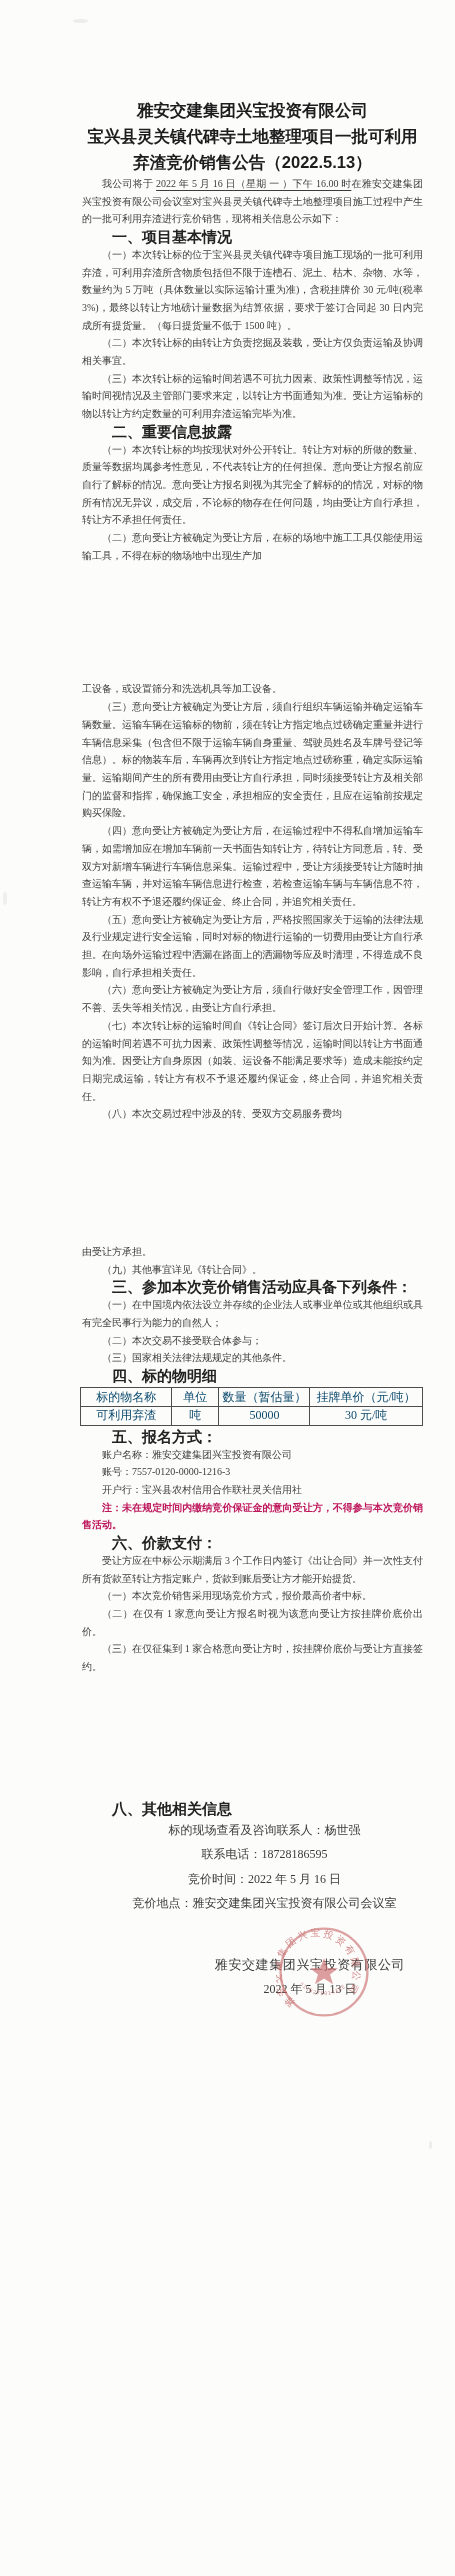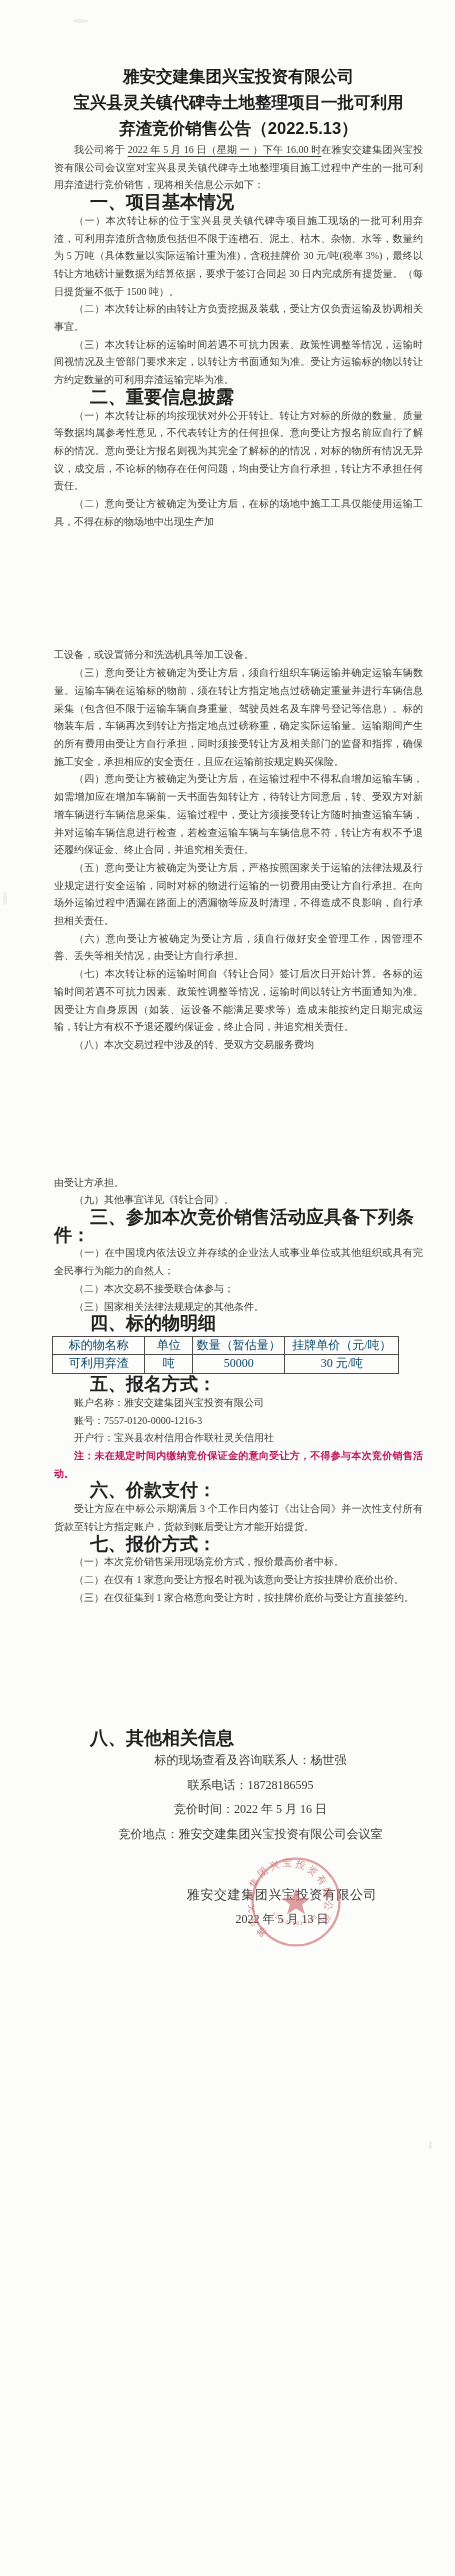--- a/index.html
+++ b/index.html
@@ -1,30 +1,30 @@
 <!DOCTYPE html>
 <html style="font-size:9px"><head>
 <meta charset="utf-8">
 <style>
   html,body{margin:0;padding:0;background:#ffffff;}
   .scan{
     position:relative;width:456px;height:2576px;background:#fcfcfb;
     font-family:"Liberation Serif","DejaVu Serif",serif;color:#3c3c3c;overflow:hidden;
   }
-  .content{padding:0 33px 0 54px;}
+  .content{padding:0 33px 0 82px;margin-top:34px;}
   .title-wrap{padding-top:63px;}
   .title{
     font-family:"Liberation Sans","DejaVu Sans",sans-serif;font-weight:bold;
     color:#1d1d1d;text-align:center;font-size:16.5px;line-height:26px;
   }
   p.body{font-size:10px;line-height:17.7px;text-align:justify;margin:0;text-indent:2em;}
   p.noindent{text-indent:0;}
   p.head{
     font-family:"Liberation Sans","DejaVu Sans",sans-serif;font-weight:bold;
-    color:#222;font-size:18px;line-height:17.7px;margin:0;text-indent:2em;text-align:left;
+    color:#222;font-size:15px;line-height:17.7px;margin:0;text-indent:2em;text-align:left;
   }
   .intro{margin-top:9px;}
   .u-date{text-decoration:underline;text-underline-offset:2.8px;}
   .bold-note{font-weight:bold;color:#be185d;}
   .pgap1{height:116px;} .pgap2{height:120px;} .pgap3{height:124px;}
   table.t{border-collapse:collapse;margin:2.8px 0 2.3px -1.7px;table-layout:fixed;}
   .t th,.t td{
     border:0.9px solid #4d4d4d;font-weight:normal;font-size:12px;color:#0c4a6e;
     text-align:center;padding:1.1px 0;line-height:15.4px;
   }
@@ -111,21 +111,20 @@
 
     <p class="head">五、报名方式：</p>
     <p class="body">账户名称：雅安交建集团兴宝投资有限公司</p>
     <p class="body">账号：7557-0120-0000-1216-3</p>
     <p class="body">开户行：宝兴县农村信用合作联社灵关信用社</p>
     <p class="body bold-note">注：未在规定时间内缴纳竞价保证金的意向受让方，不得参与本次竞价销售活动。</p>
 
     <p class="head">六、价款支付：</p>
     <p class="body">受让方应在中标公示期满后 3 个工作日内签订《出让合同》并一次性支付所有货款至转让方指定账户，货款到账后受让方才能开始提货。</p>
 
-    <p class="head">七、报价方式：</p>
     <p class="body">（一）本次竞价销售采用现场竞价方式，报价最高价者中标。</p>
     <p class="body">（二）在仅有 1 家意向受让方报名时视为该意向受让方按挂牌价底价出价。</p>
     <p class="body">（三）在仅征集到 1 家合格意向受让方时，按挂牌价底价与受让方直接签约。</p>
 
     <div class="pgap3"></div>
 
     <p class="head">八、其他相关信息</p>
     <p class="s8line">标的现场查看及咨询联系人：杨世强</p>
     <p class="s8line">联系电话：18728186595</p>
     <p class="s8line">竞价时间：2022 年 5 月 16 日</p>

